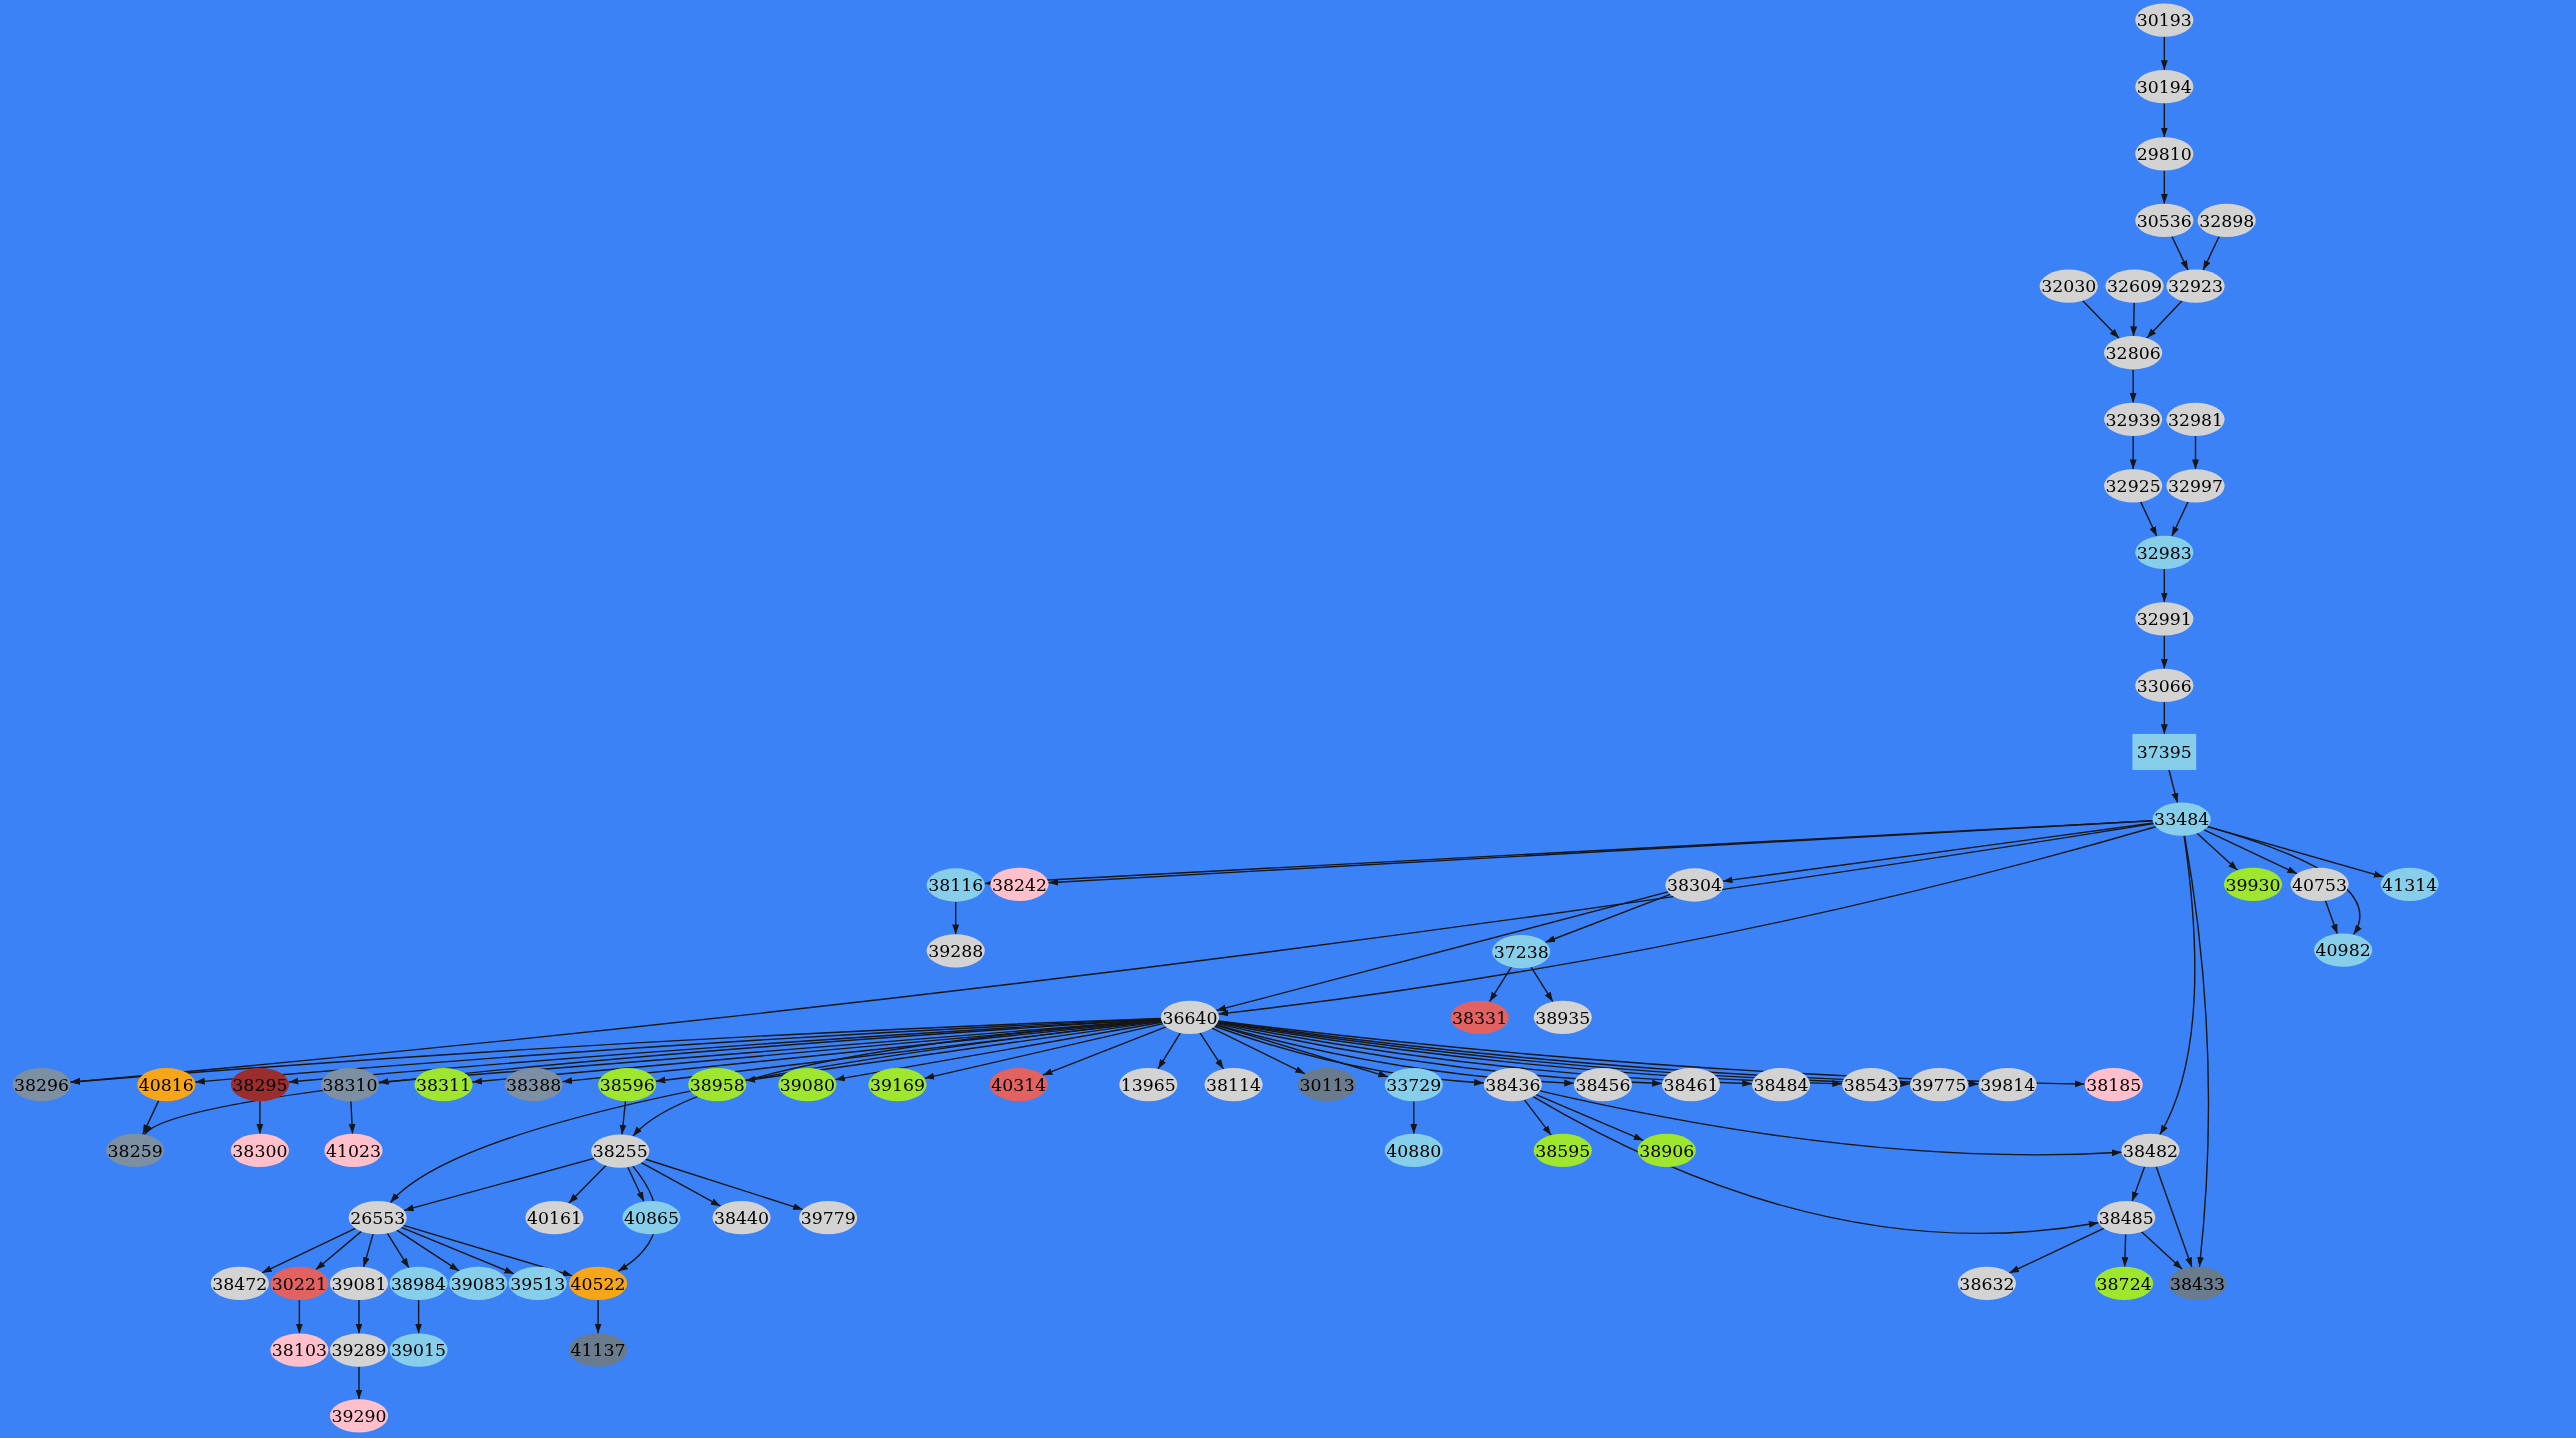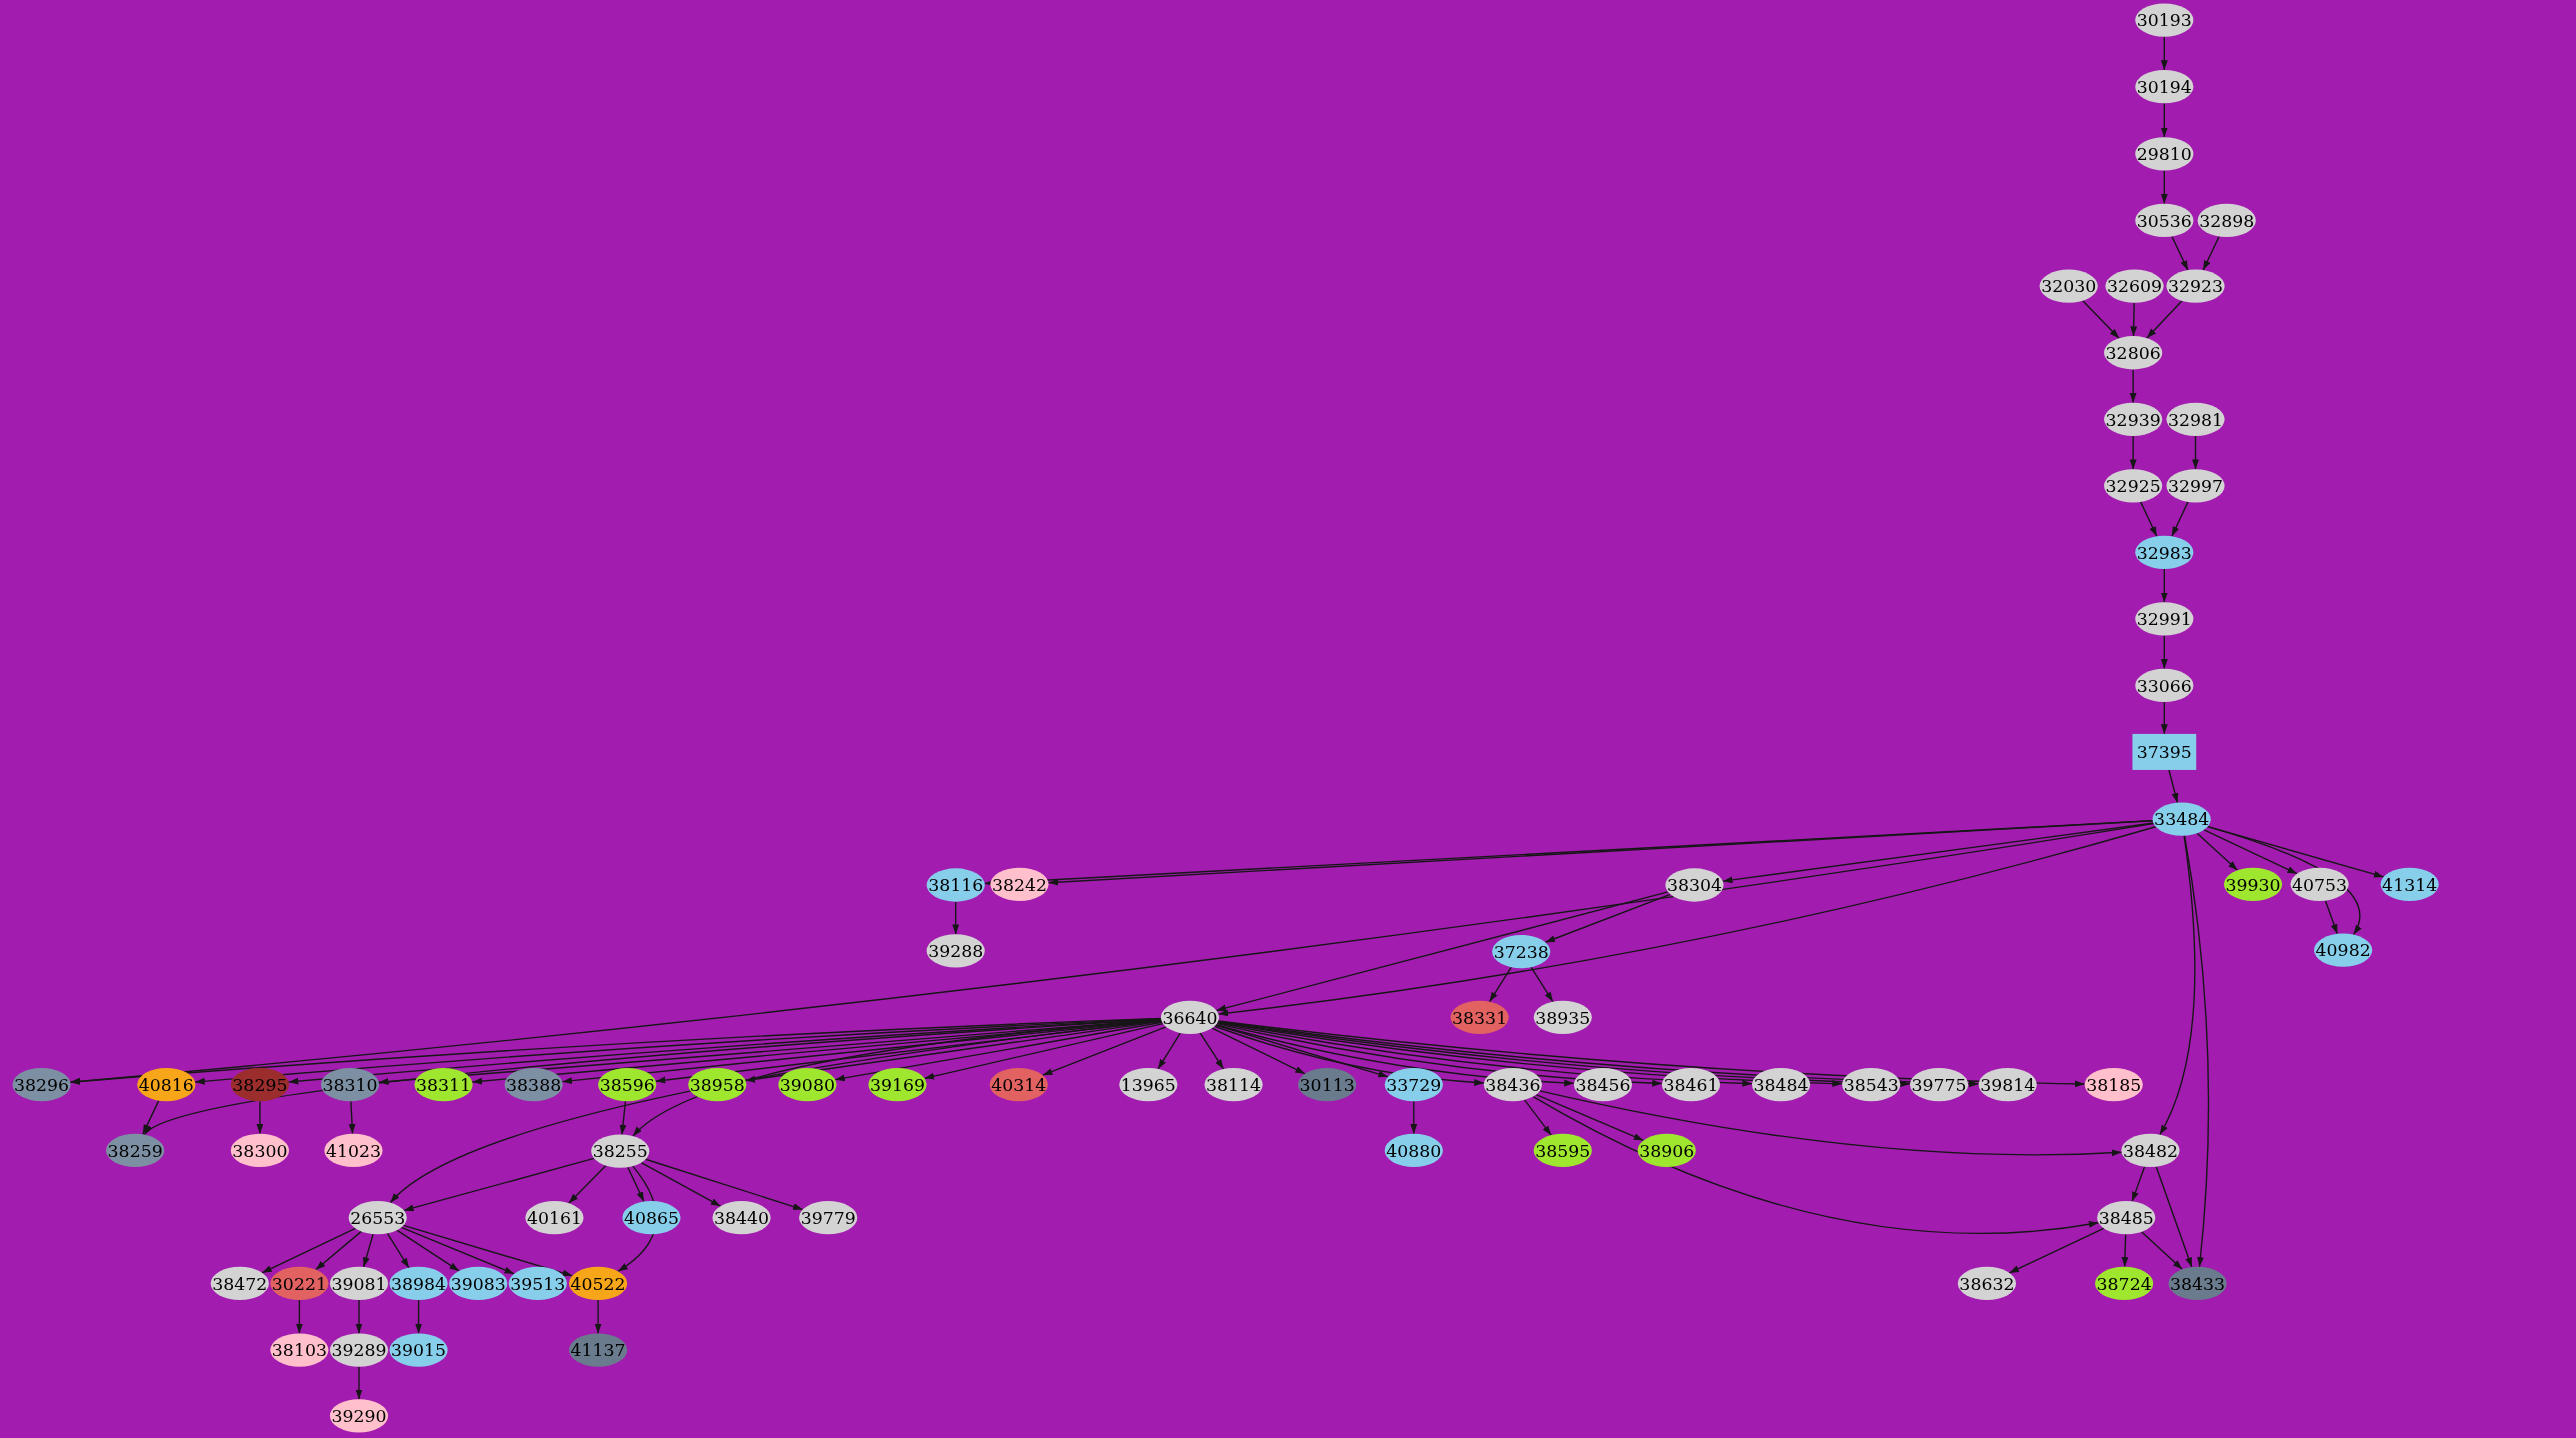--- a/index.html
+++ b/index.html
@@ -25,21 +25,21 @@
     pointer-events: none;
   }
   .edge-path {
     fill: none;
     stroke-width: 2px;
   }
 </style>
 </head>
 <body>
 
-<div class="stage" style="background: #a21caf;">
+<div class="stage" style="background: #3b82f6;">
   <svg id="graph" viewBox="0 0 3717 2075" xmlns="http://www.w3.org/2000/svg" role="img">
     <defs>
       <marker id="arrow" markerUnits="userSpaceOnUse" markerWidth="16" markerHeight="12" refX="14" refY="5" orient="auto">
         <path d="M0,0 L14,5 L0,10 z" fill="#161616"></path>
       </marker>
     </defs>
     <g id="edges-layer">
         <path d="M 3123.0 53.0 L 3123.0 101.0" class="edge-path" stroke="#161616" marker-end="url(#arrow)"></path>
         <path d="M 3123.0 149.0 L 3123.0 198.0" class="edge-path" stroke="#161616" marker-end="url(#arrow)"></path>
         <path d="M 3123.0 246.0 L 3123.0 294.0" class="edge-path" stroke="#161616" marker-end="url(#arrow)"></path>

